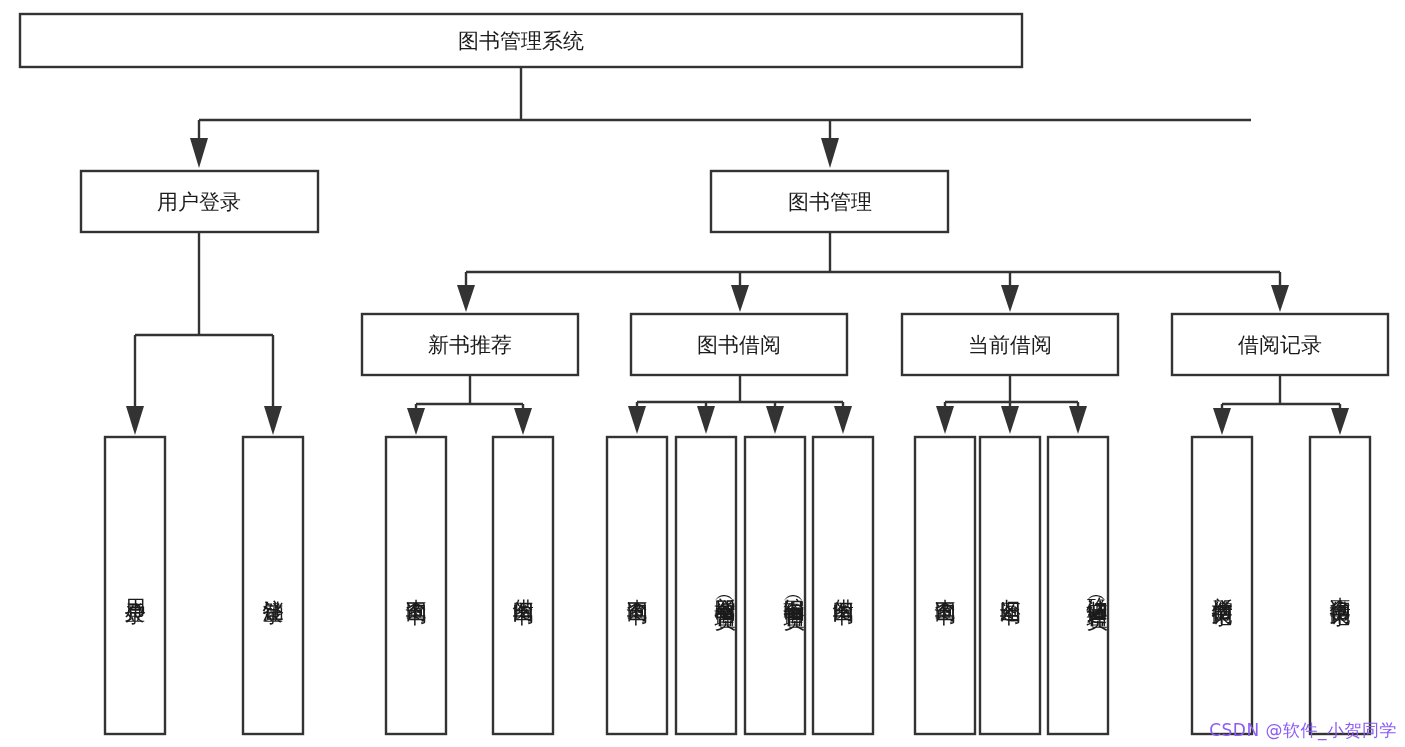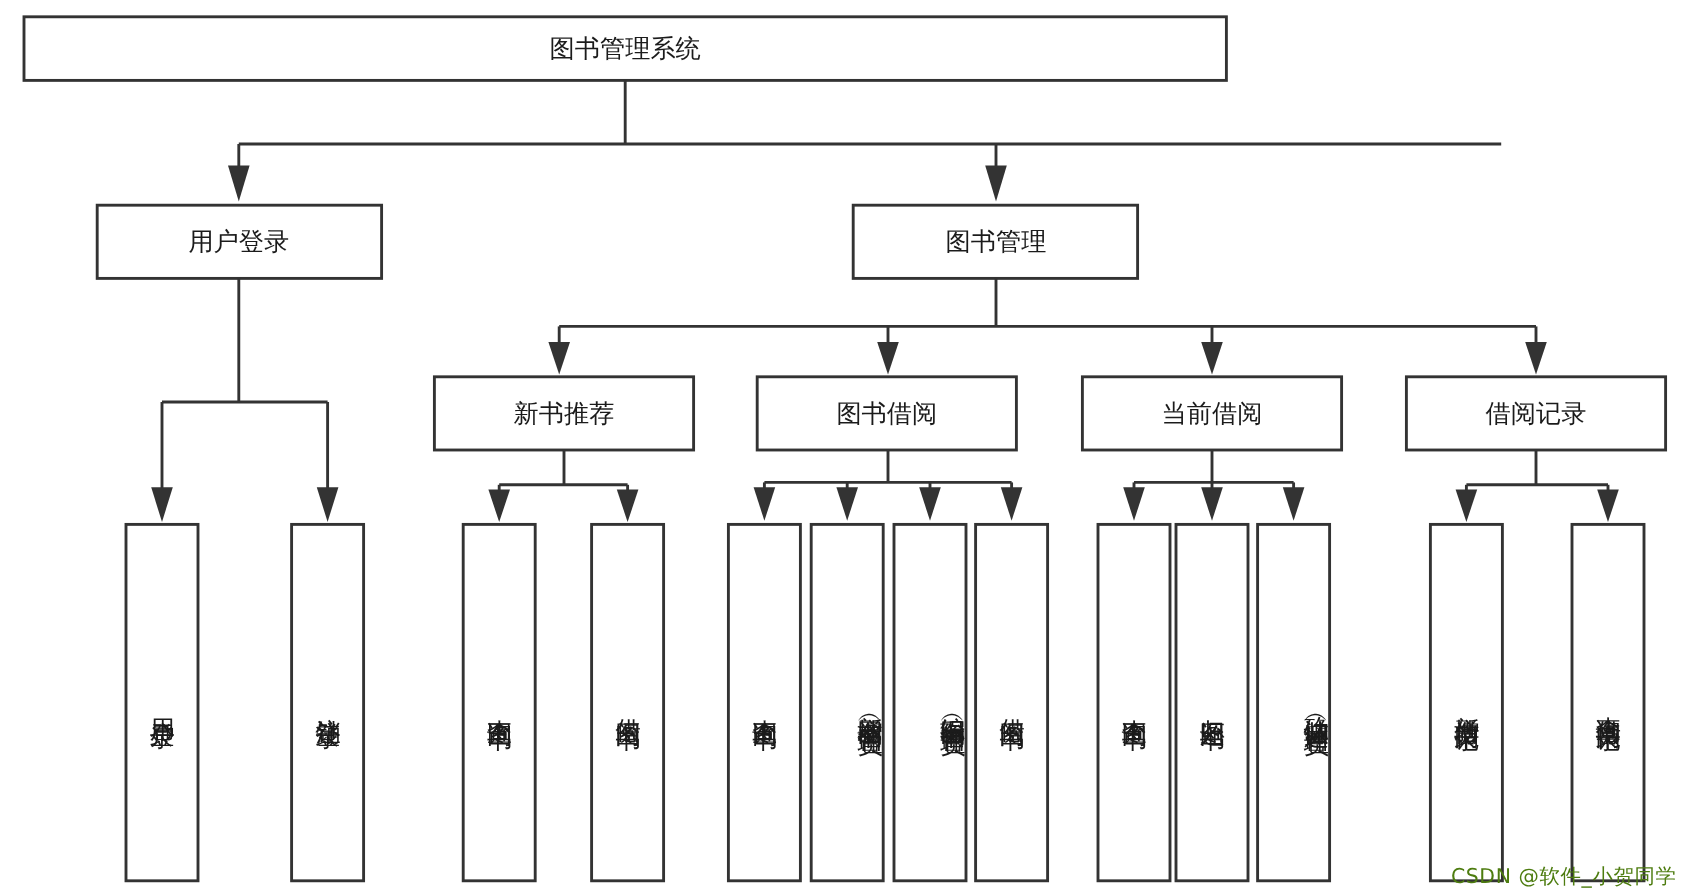--- a/index.html
+++ b/index.html
@@ -61,21 +61,21 @@
     color: #1b1b1b;
     white-space: nowrap;
     pointer-events: none;
   }
   #watermark {
     position: absolute;
     right: 8px;
     bottom: 5px;
     font-family: "DejaVu Sans", "Liberation Sans", sans-serif;
     font-size: 17px;
-    color: #4d7c0f;
+    color: #8b5cf6;
     letter-spacing: 0.5px;
     white-space: nowrap;
     text-align: center;
   }
 </style>
 </head>
 <body>
 
 <div id="diagram-root">
 

